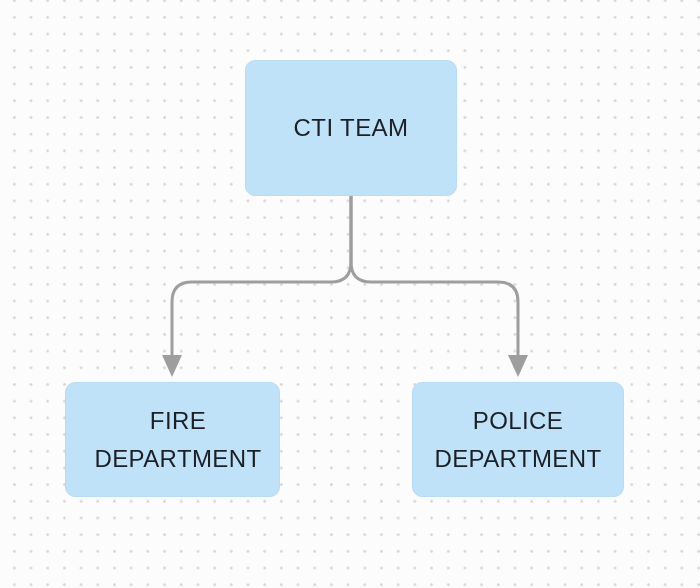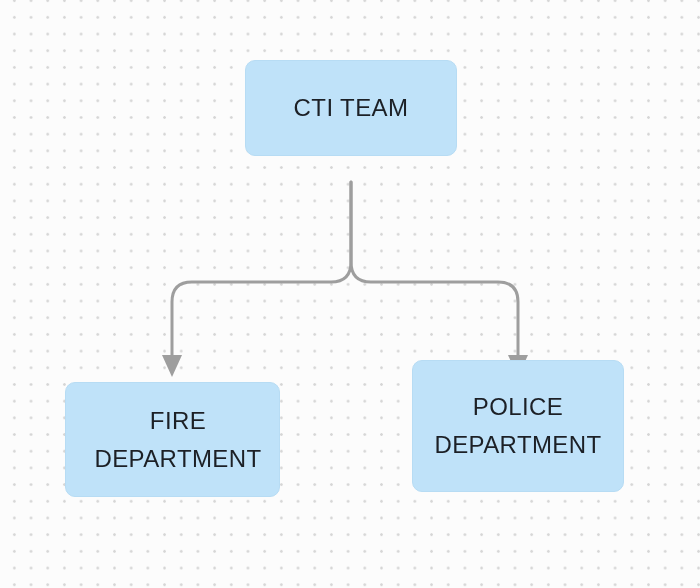--- a/index.html
+++ b/index.html
@@ -58,34 +58,34 @@
     font-weight: 400;
     letter-spacing: 0.4px;
     line-height: 38px;
     text-align: center;
     white-space: nowrap;
   }
   .node-cti {
     left: 245px;
     top: 60px;
     width: 212px;
-    height: 96px;
+    height: 136px;
   }
   .node-fire {
     left: 65px;
     top: 382px;
     width: 215px;
     height: 115px;
     padding-left: 11px;
   }
   .node-police {
     left: 412px;
-    top: 360px;
+    top: 382px;
     width: 212px;
-    height: 132px;
+    height: 115px;
   }
 </style>
 </head>
 <body>
 
 <div class="canvas">
 
   <svg class="connectors" viewBox="0 0 700 588" xmlns="http://www.w3.org/2000/svg">
     <path class="edge" d="M351,182 L351,262 Q351,282 331,282 L192,282 Q172,282 172,302 L172,355" stroke="#9e9e9e"></path>
     <path class="edge" d="M351,182 L351,262 Q351,282 371,282 L498,282 Q518,282 518,302 L518,355" stroke="#9e9e9e"></path>

